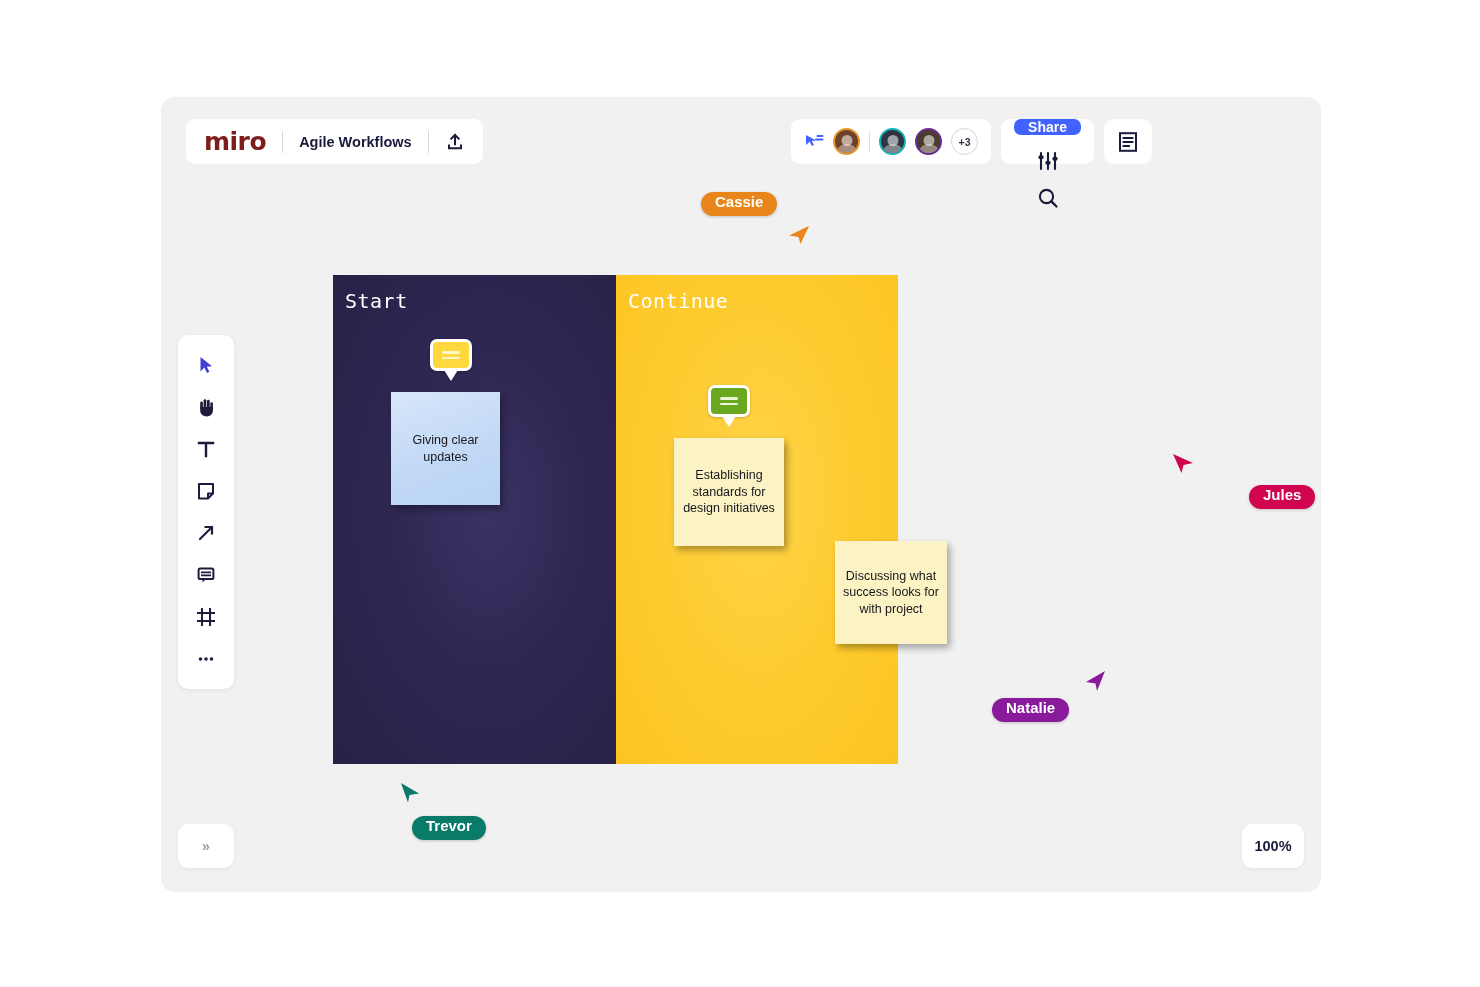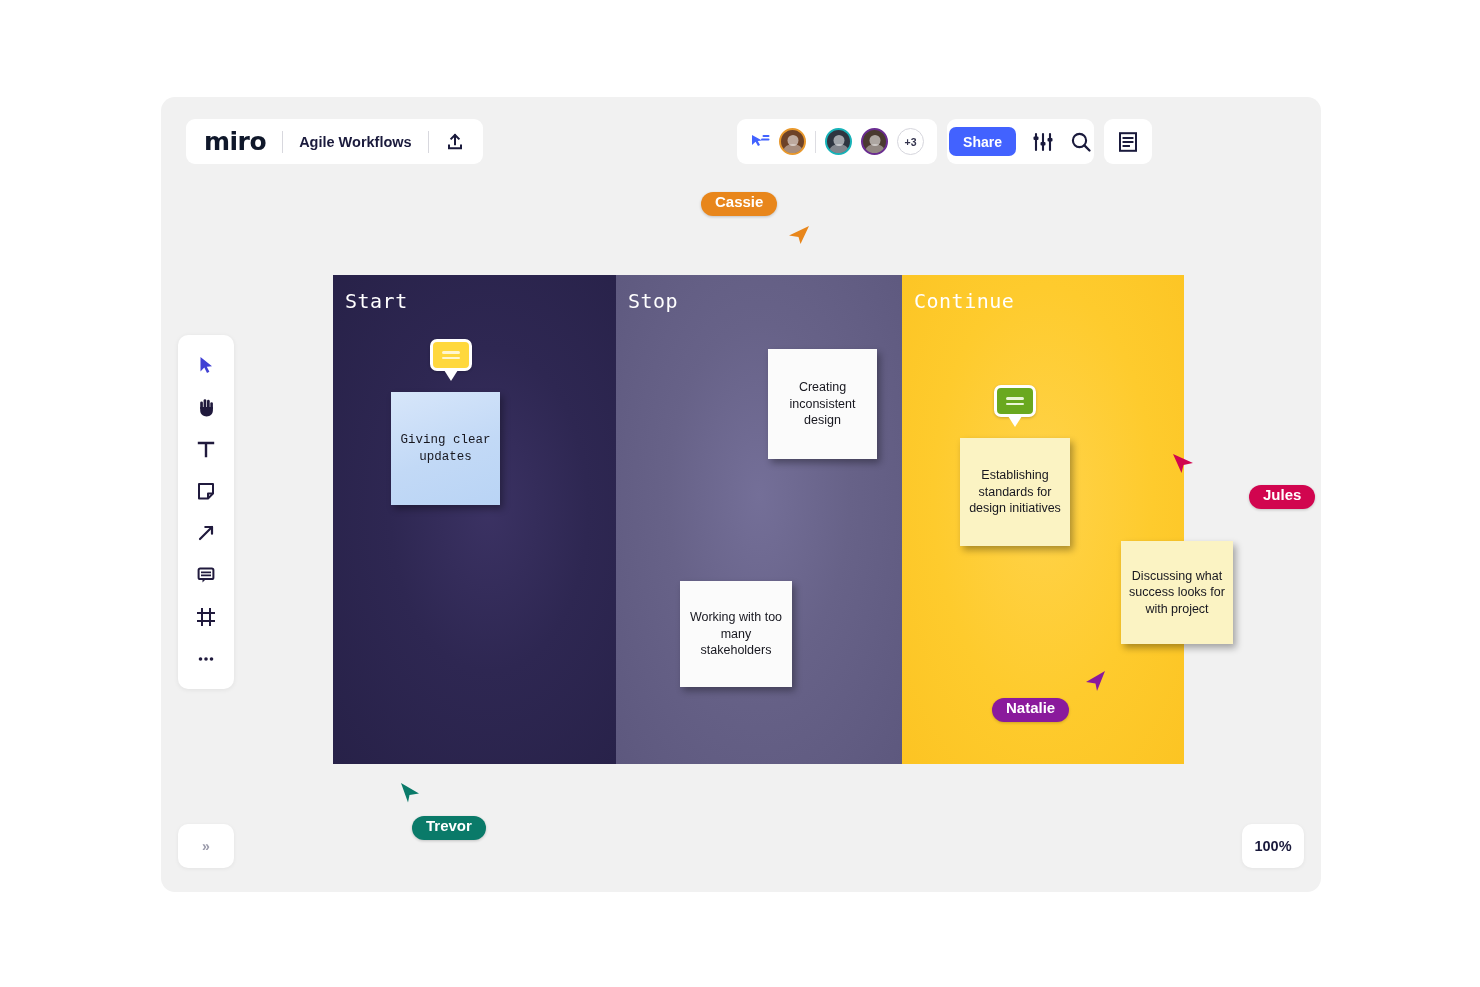--- a/index.html
+++ b/index.html
@@ -28,21 +28,21 @@
     border-radius: 9px;
     display: flex;
     align-items: center;
     padding: 0 18px;
   }
   .miro-logo {
     font-family: "DejaVu Sans", sans-serif;
     font-size: 25px;
     font-weight: 700;
     letter-spacing: -0.5px;
-    color: #0f172a;
+    color: #7f1d1d;
     line-height: 1;
   }
   .hdr-divider {
     width: 1px; height: 22px;
     background: #d8d8de;
     margin: 0 16px;
   }
   .board-title {
     font-size: 14.5px;
     font-weight: 700;
@@ -107,23 +107,24 @@
     display: flex; align-items: center; justify-content: center;
     font-size: 10.5px; font-weight: 700; color: #33334d;
   }
 
   .actions-group {
     height: 45px;
     background: #ffffff;
     border-radius: 9px;
     display: flex;
     align-items: center;
-    padding: 0 2px;
+    padding: 0 13px;
     gap: 16px;
     margin-left: 10px;
+    flex-direction: column;
   }
   .share-btn {
     background: #4262ff;
     color: #ffffff;
     border: none;
     border-radius: 7px;
     height: 29px;
     padding: 0 14px;
     font-family: "Liberation Sans", sans-serif;
     font-size: 14px;
@@ -205,21 +206,20 @@
     font-size: 12.5px;
     line-height: 1.32;
     color: #17171f;
     padding: 6px;
     box-shadow: 3px 4px 7px rgba(0,0,0,0.33);
     cursor: pointer;
     z-index: 3;
   }
   .note-blue {
     background: linear-gradient(160deg, #d7e6fa 0%, #c2d9f6 55%, #b9d4f5 100%);
-    font-family: Liberation Mono, monospace;
   }
   .note-white { background: #fbfbfb; }
   .note-yellow { background: #fbf3c3; }
 
   
   .comment {
     position: absolute;
     width: 42px; height: 32px;
     border-radius: 7px;
     border: 3px solid #ffffff;
@@ -416,27 +416,20 @@
       <div class="comment comment-yellow" style="left:97px; top:64px;">
         <span class="bar"></span>
         <span class="bar"></span>
       </div>
 
       <div class="note note-blue" style="left:58px; top:117px; width:109px; height:113px;">Giving clear updates</div>
 
 
     </div>
 
-    <div class="col col-stop">
-      <div class="col-label">Stop</div>
-
-      <div class="note note-white" style="left:152px; top:74px; width:109px; height:110px;">Creating inconsistent design</div>
-
-      <div class="note note-white" style="left:64px; top:306px; width:112px; height:106px;">Working with too many stakeholders</div>
-    </div>
 
     <div class="col col-continue">
       <div class="col-label">Continue</div>
 
       <div class="comment comment-green" style="left:92px; top:110px;">
         <span class="bar"></span>
         <span class="bar"></span>
       </div>
 
       <div class="note note-yellow" style="left:58px; top:163px; width:110px; height:108px;">Establishing standards for design initiatives</div>

